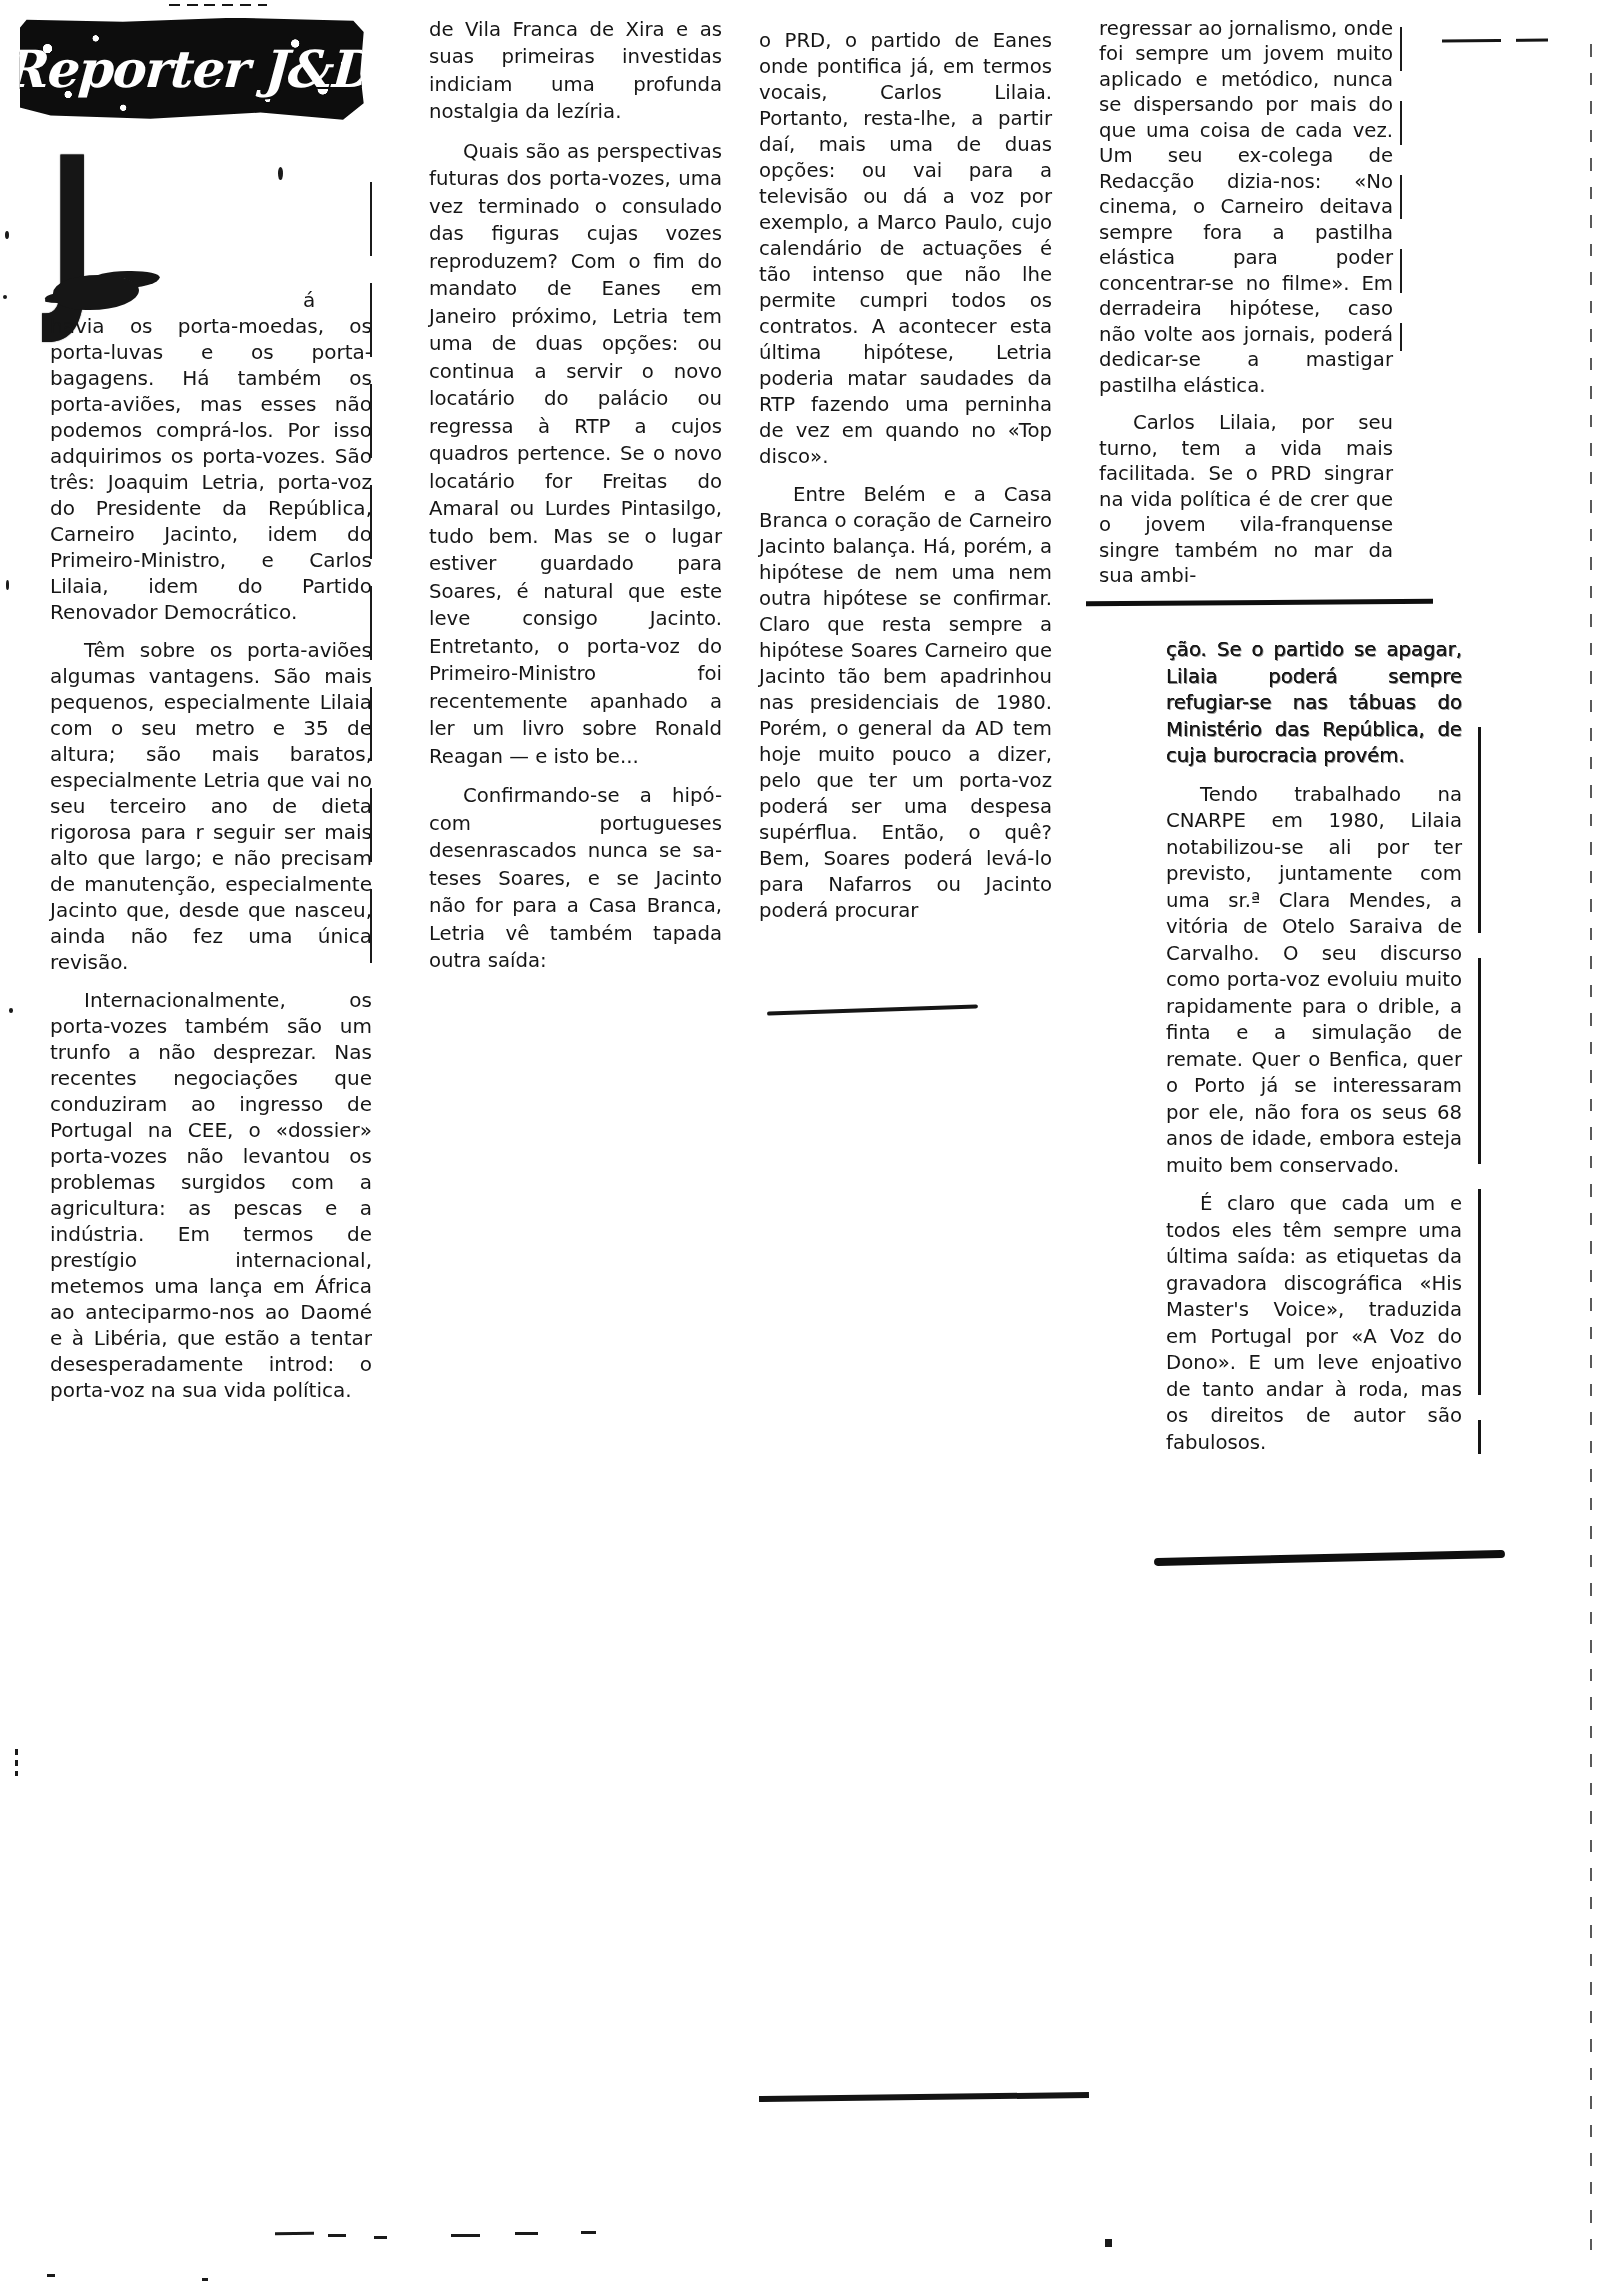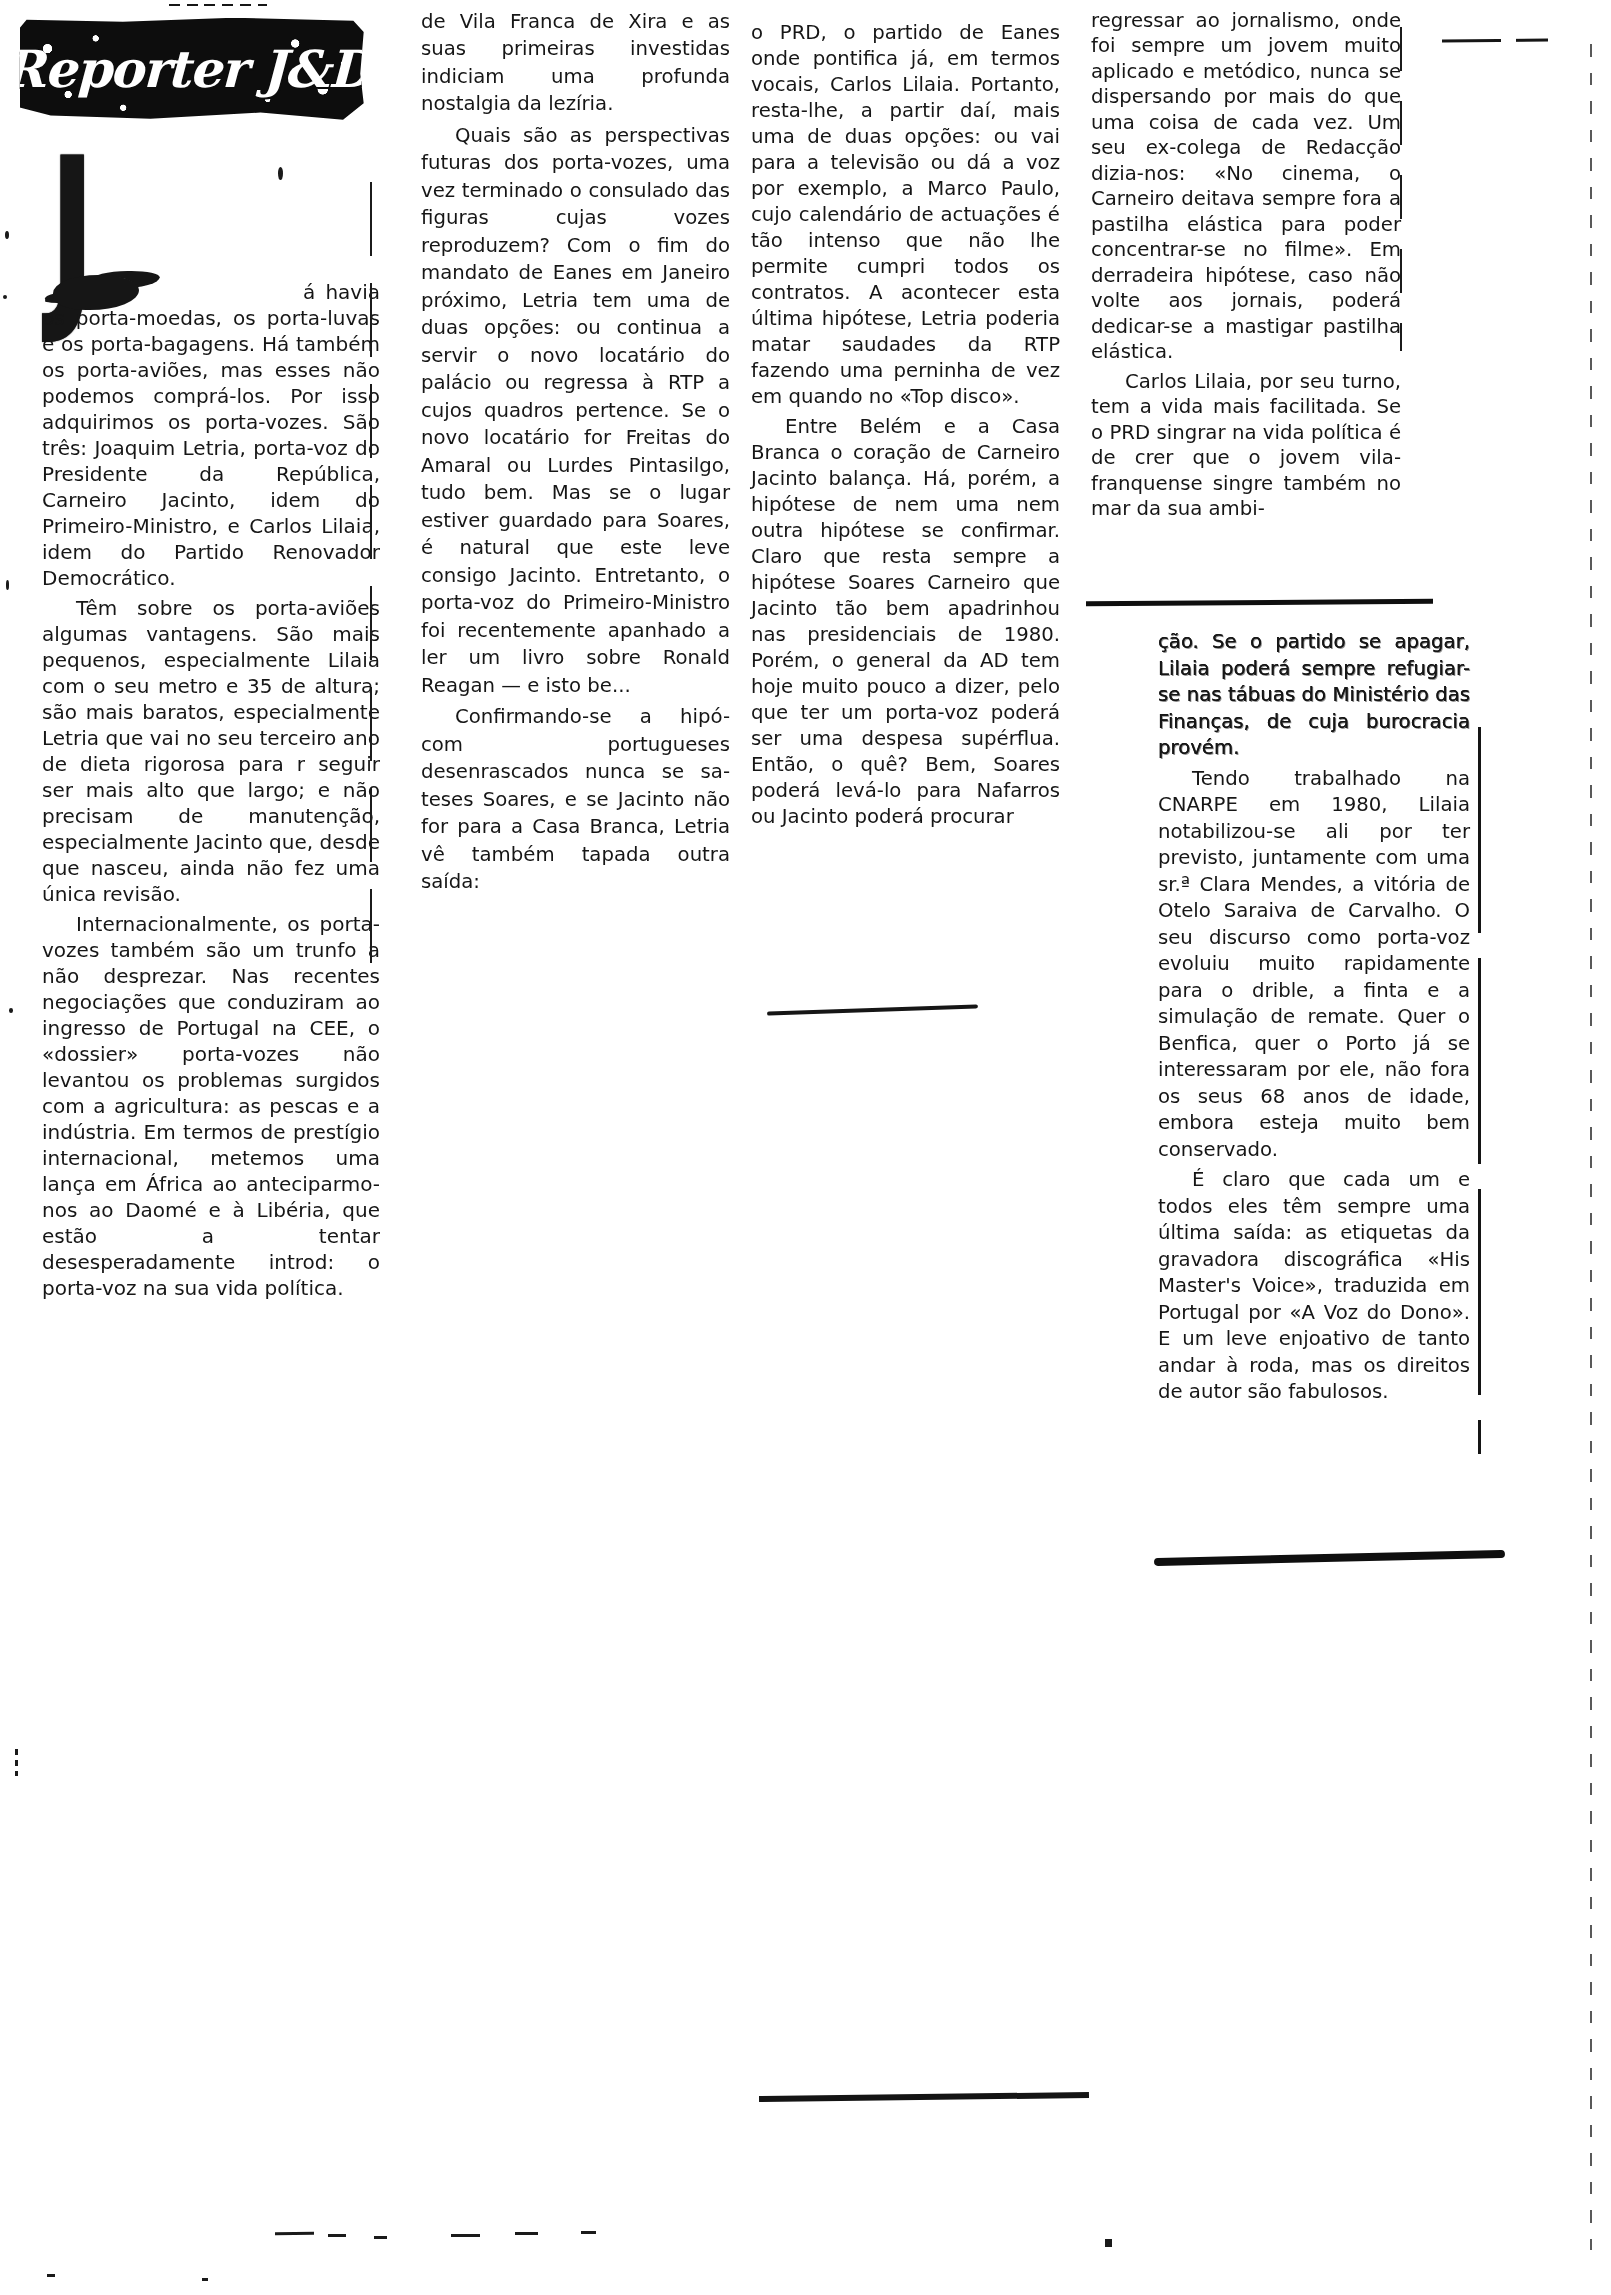--- a/index.html
+++ b/index.html
@@ -28,21 +28,21 @@
     font-size:51px; letter-spacing:-1.5px; transform:skewX(-4deg);
     text-shadow:1.5px 1.5px 0 #0d0d0d;
     white-space:nowrap;
   }
   .masthead-top-dashes{
     position:absolute; left:169px; top:3.9px; width:98px; height:2.5px;
     background:repeating-linear-gradient(90deg,#161616 0 10.8px, transparent 10.8px 17.7px);
   }
   
   .col{position:absolute; text-align:justify;}
-  .col p{margin:4px; padding:0;}
+  .col p{margin:12px; padding:0;}
   .col p.ind{text-indent:34px;}
   #col1{left:38px;  top:275px;  width:346px; font-size:20px; line-height:26px;}
   #col2{left:417px; top:3.9px;    width:317px; font-size:19.7px; line-height:27.5px;}
   #col3{left:747px;top:16px;    width:317px; font-size:19.7px; line-height:26px;}
   #col4{left:1087px;top:3.9px;    width:318px; font-size:19.7px; line-height:25.5px;}
   #col5{left:1154px;top:625px; width:320px; font-size:19.7px; line-height:26.5px;}
   .smudged{text-shadow:0 0 0.5px #161616, 1px 0.5px 0 rgba(0,0,0,.45);}
   
   .dropcap-spacer{float:left; width:265px; height:27.5px;}
   .drop-cap{
@@ -144,21 +144,21 @@
 
   <div id="col4" class="col">
     <p>regressar ao jornalismo, onde foi sempre um jovem muito aplicado e metódico, nunca se dispersando por mais do que uma coisa de cada vez. Um seu ex-colega de Redacção dizia-nos: «No cinema, o Carneiro deitava sempre fora a pastilha elástica para poder concentrar-se no filme». Em derradeira hipótese, caso não volte aos jornais, poderá dedicar-se a mastigar pastilha elástica.</p>
     <p class="ind">Carlos Lilaia, por seu turno, tem a vida mais facilitada. Se o PRD singrar na vida política é de crer que o jovem vila-franquense singre também no mar da sua ambi-</p>
   </div>
   <div class="v-rule-2"></div>
   <div class="top-right-dash"></div>
 
   <div class="inset-top-rule"></div>
   <div id="col5" class="col">
-    <p class="smudged">ção. Se o partido se apagar, Lilaia poderá sempre refugiar-se nas tábuas do Ministério das Finanças, de cuja burocracia provém.</p>
+    <p class="smudged">ção. Se o partido se apagar, Lilaia poderá sempre refugiar-se nas tábuas do Ministério das República, de cuja burocracia provém.</p>
     <p class="ind">Tendo trabalhado na CNARPE em 1980, Lilaia notabilizou-se ali por ter previsto, juntamente com uma sr.ª Clara Mendes, a vitória de Otelo Saraiva de Carvalho. O seu discurso como porta-voz evoluiu muito rapidamente para o drible, a finta e a simulação de remate. Quer o Benfica, quer o Porto já se interessaram por ele, não fora os seus 68 anos de idade, embora esteja muito bem conservado.</p>
     <p class="ind">É claro que cada um e todos eles têm sempre uma última saída: as etiquetas da gravadora discográfica «His Master's Voice», traduzida em Portugal por «A Voz do Dono». E um leve enjoativo de tanto andar à roda, mas os direitos de autor são fabulosos.</p>
   </div>
   <div class="inset-right-rule"></div>
   <div class="bottom-rule"></div>
 
   <div class="crease-line"></div>
 
   <div>
     <div class="mark" style="left:275px;top:2232px;width:39px;height:2.9px;transform:rotate(-1deg);"></div>

